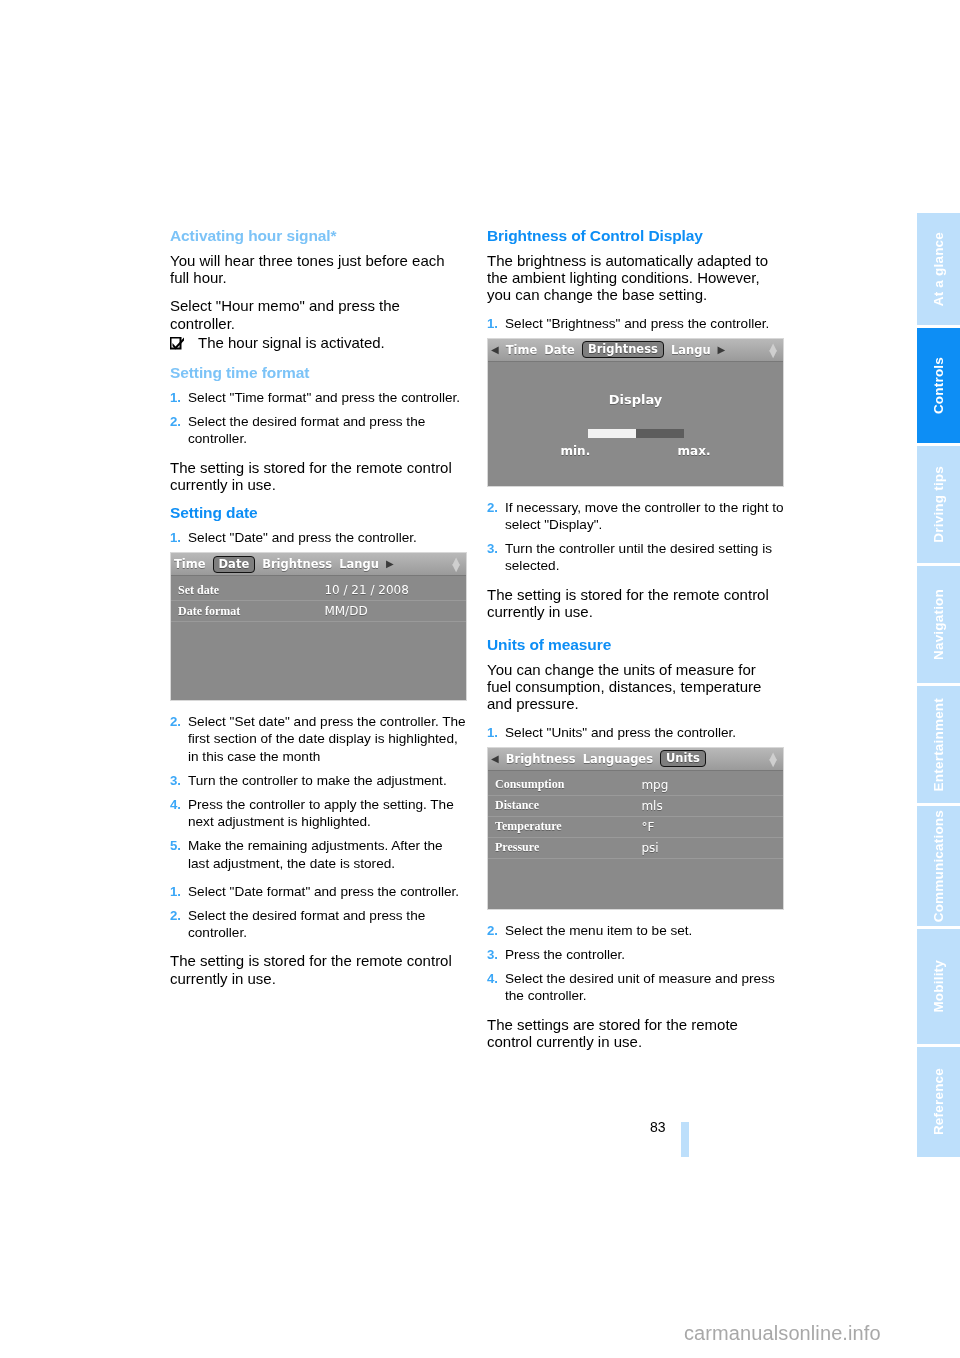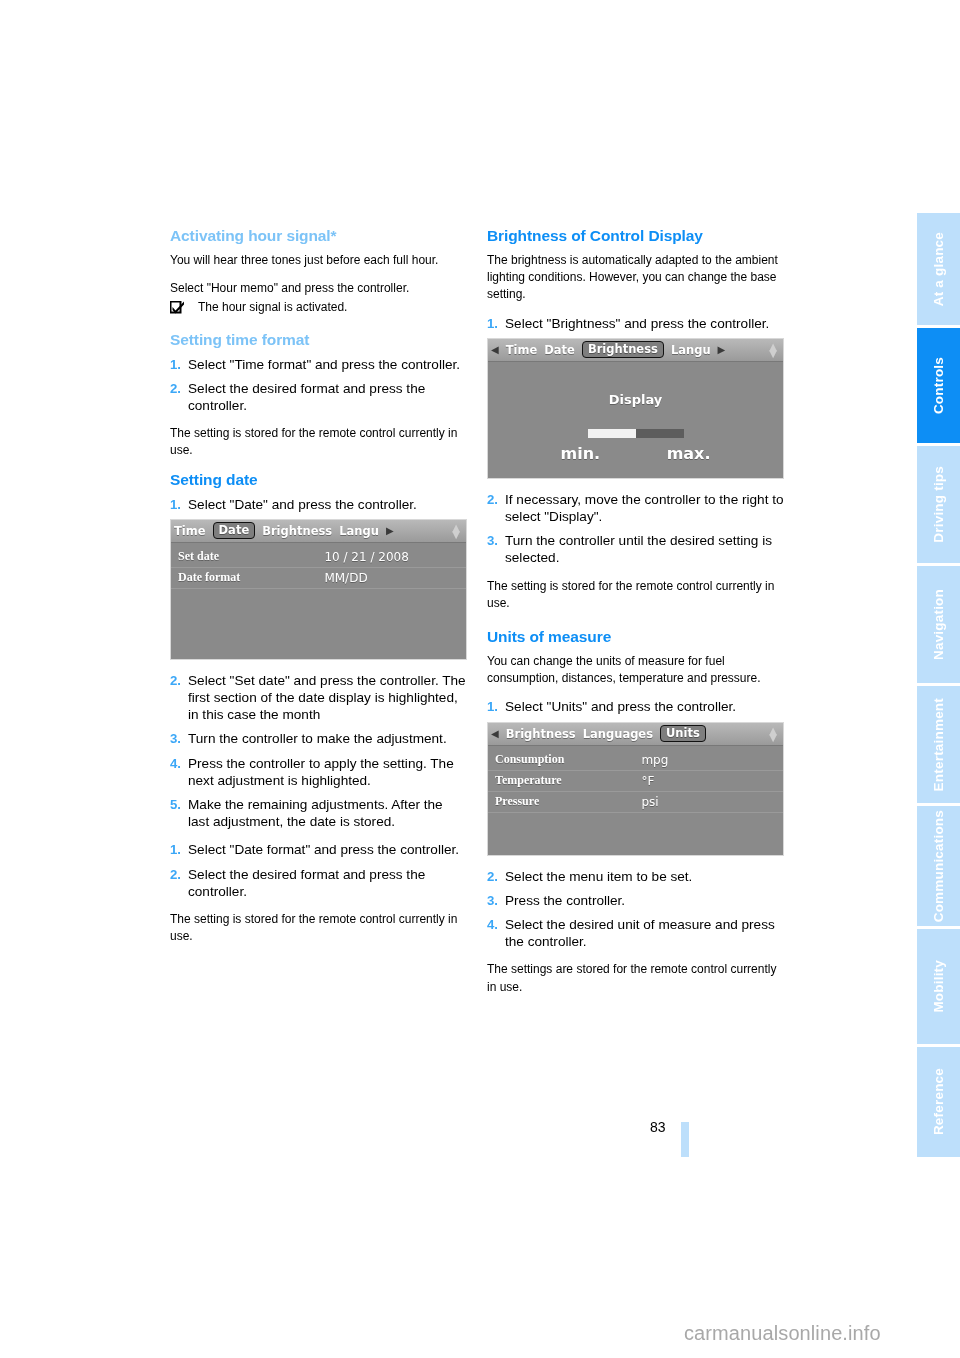--- a/index.html
+++ b/index.html
@@ -65,21 +65,21 @@
     margin: 0 0 7px 0;
     font-size: 15.5px;
     font-weight: bold;
     color: #0d8ef5;
     letter-spacing: -0.1px;
   }
   h2.head.soft { color: #7cc3f7; }
 
   p.body {
     margin: 0 0 11px 0;
-    font-size: 12px;
+    font-size: 15px;
     line-height: 17.2px;
     color: #000000;
   }
 
   
   ol.steps {
     margin: 0 0 11px 0;
     padding: 0;
     list-style: none;
   }
@@ -160,21 +160,21 @@
     color: #cfcfcf;
     font-size: 10px;
     display: flex;
     flex-direction: column;
     align-items: center;
     line-height: 7px;
     padding-right: 3px;
   }
   .screen-body {
     background: #8a8a8a;
-    padding: 4px 0 8px 0;
+    padding: 4px 0 16px 0;
     position: relative;
   }
   .row {
     display: flex;
     height: 20px;
     align-items: center;
     border-bottom: 1px solid #9a9a9a;
   }
   .row .lbl {
     width: 52%;
@@ -217,21 +217,21 @@
   .slider .fill {
     width: 50%;
     background: #f2f2f2;
   }
   .minmax {
     display: flex;
     justify-content: space-between;
     width: 150px;
     margin: 6px auto 0 auto;
     color: #ffffff;
-    font-size: 16px;
+    font-size: 12px;
     font-weight: bold;
     text-shadow: 0 1px 0 rgba(0,0,0,.3);
   }
   .filler { height: 62px; }
   .filler-sm { height: 34px; }
 
   .wmark {
     position: absolute;
     right: -14px;
     bottom: 6px;
@@ -469,20 +469,24 @@
               <span>▲</span>
               <span>▼</span>
             </span>
         </div>
         <div class="screen-body">
           <div class="row">
             <span class="lbl">Consumption</span>
             <span class="val">mpg</span>
           </div>
           <div class="row">
+            <span class="lbl">Distance</span>
+            <span class="val">mls</span>
+          </div>
+          <div class="row">
             <span class="lbl">Temperature</span>
             <span class="val">°F</span>
           </div>
           <div class="row">
             <span class="lbl">Pressure</span>
             <span class="val">psi</span>
           </div>
           <div class="filler-sm"></div>
         </div>
         <div class="wmark">&nbsp;</div>

